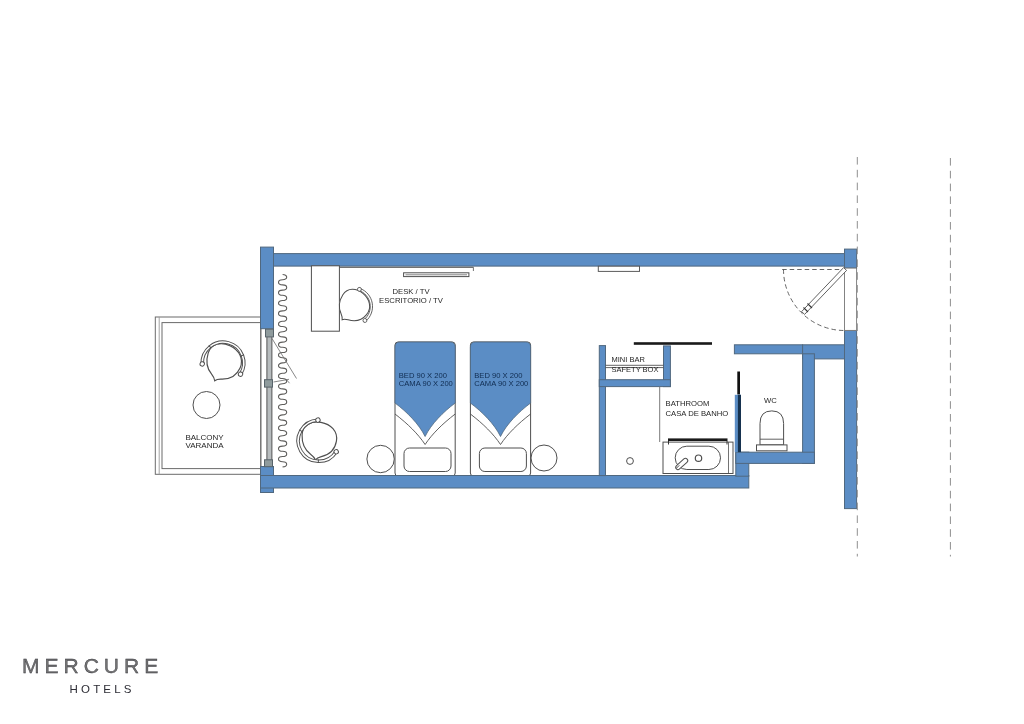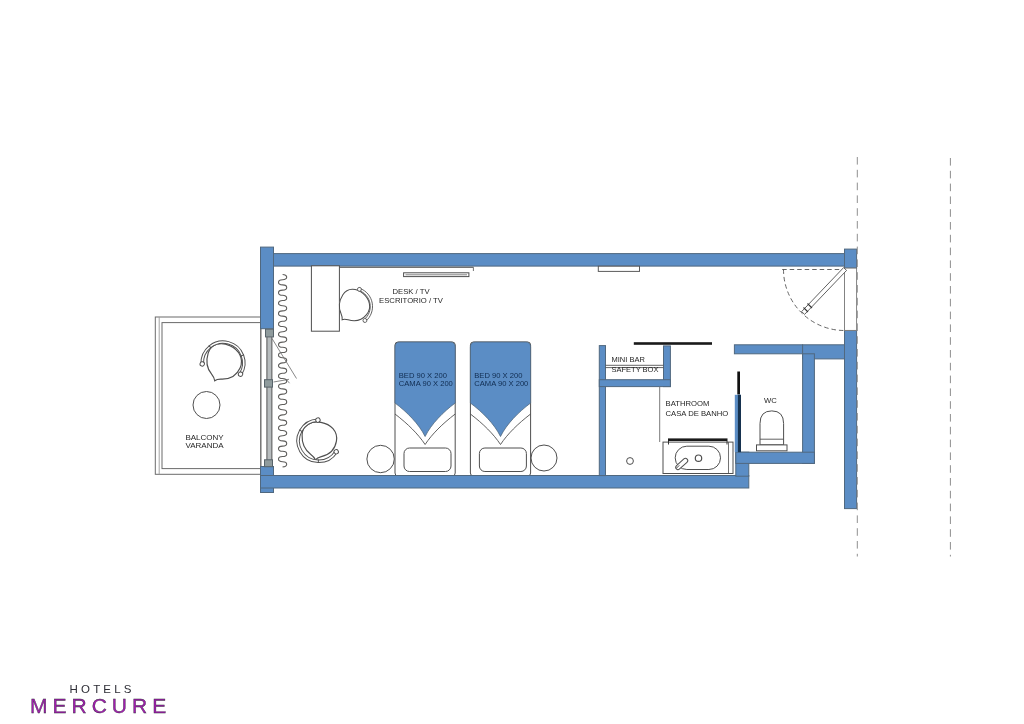--- a/index.html
+++ b/index.html
@@ -208,15 +208,15 @@
 
 <line x1="807.5" y1="303.5" x2="812" y2="308" stroke="#333" stroke-width="1.1"></line>
 <line x1="803.5" y1="307.5" x2="808" y2="312" stroke="#333" stroke-width="1.1"></line>
 
 <line x1="857.3" y1="157" x2="857.3" y2="556.5" stroke="#8f8f8f" stroke-width="1" stroke-dasharray="7.6 5.2"></line>
 
 <line x1="950.4" y1="158" x2="950.4" y2="556.5" stroke="#8f8f8f" stroke-width="1" stroke-dasharray="7.6 5.2"></line>
 
 </svg>
 
-<div class="logo" style="left:30px;top:653.5px;font-size:21px;letter-spacing:5px;font-weight:400;color:#a21caf;margin-top:40px;-webkit-text-stroke:0.35px #2d2d35;">MERCURE</div>
+<div class="logo" style="left:22px;top:653.5px;font-size:21px;letter-spacing:5px;font-weight:400;color:#737373;-webkit-text-stroke:0.35px #2d2d35;">MERCURE</div>
 
 <div class="logo" style="left:69.5px;top:683px;font-size:11.5px;letter-spacing:3.2px;font-weight:400;color:#2d2d35;">HOTELS</div>
 
 </body></html>

